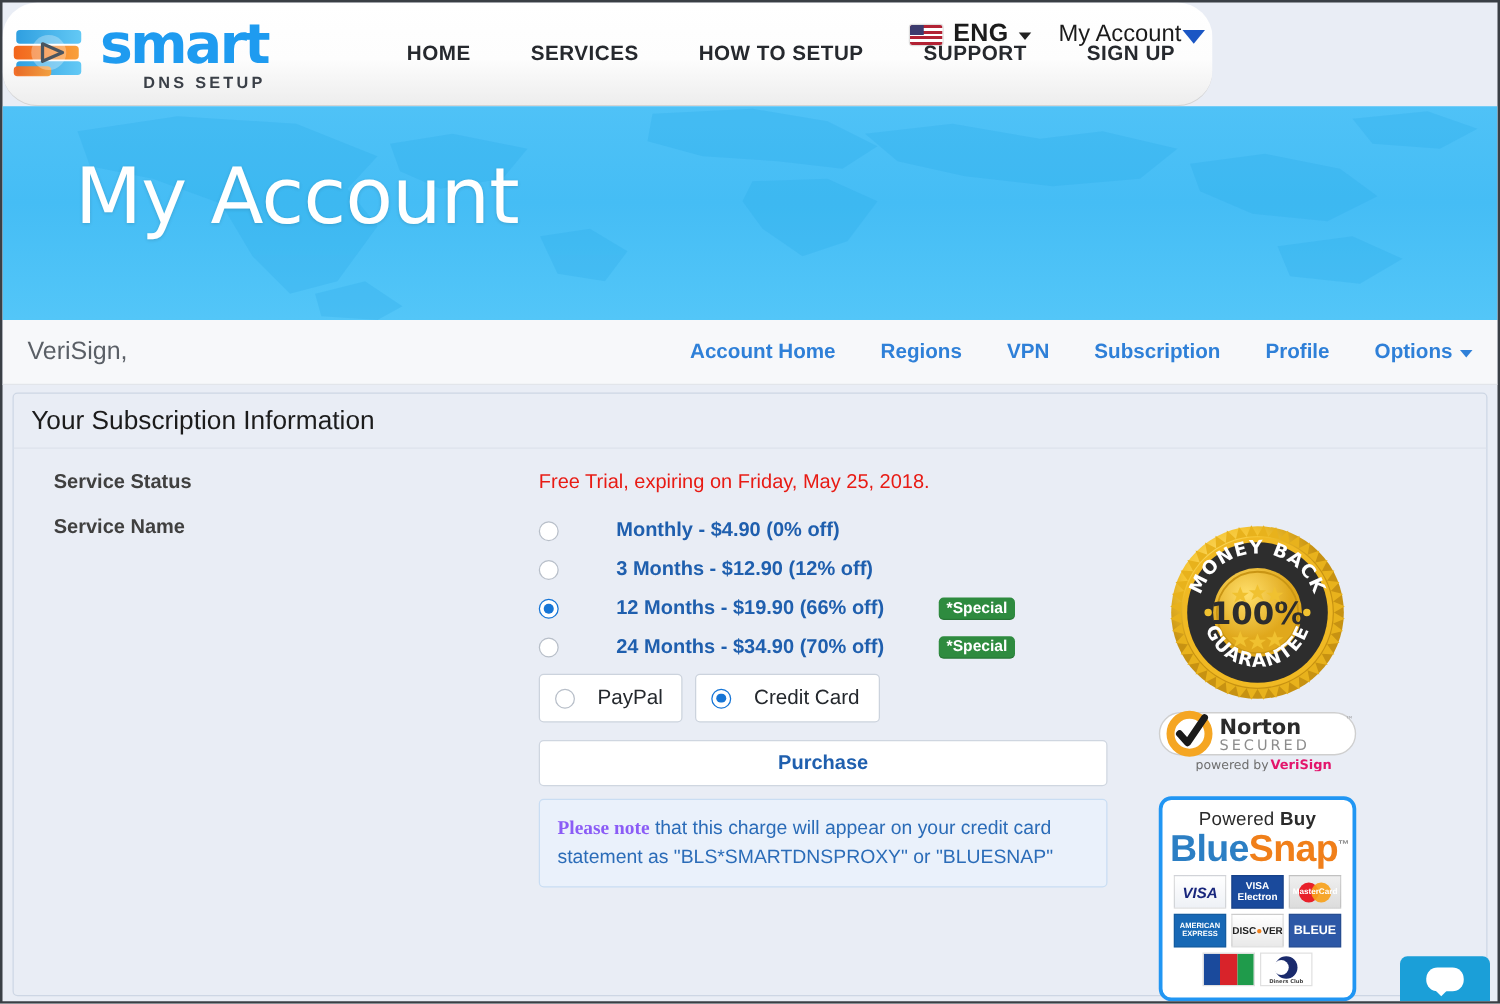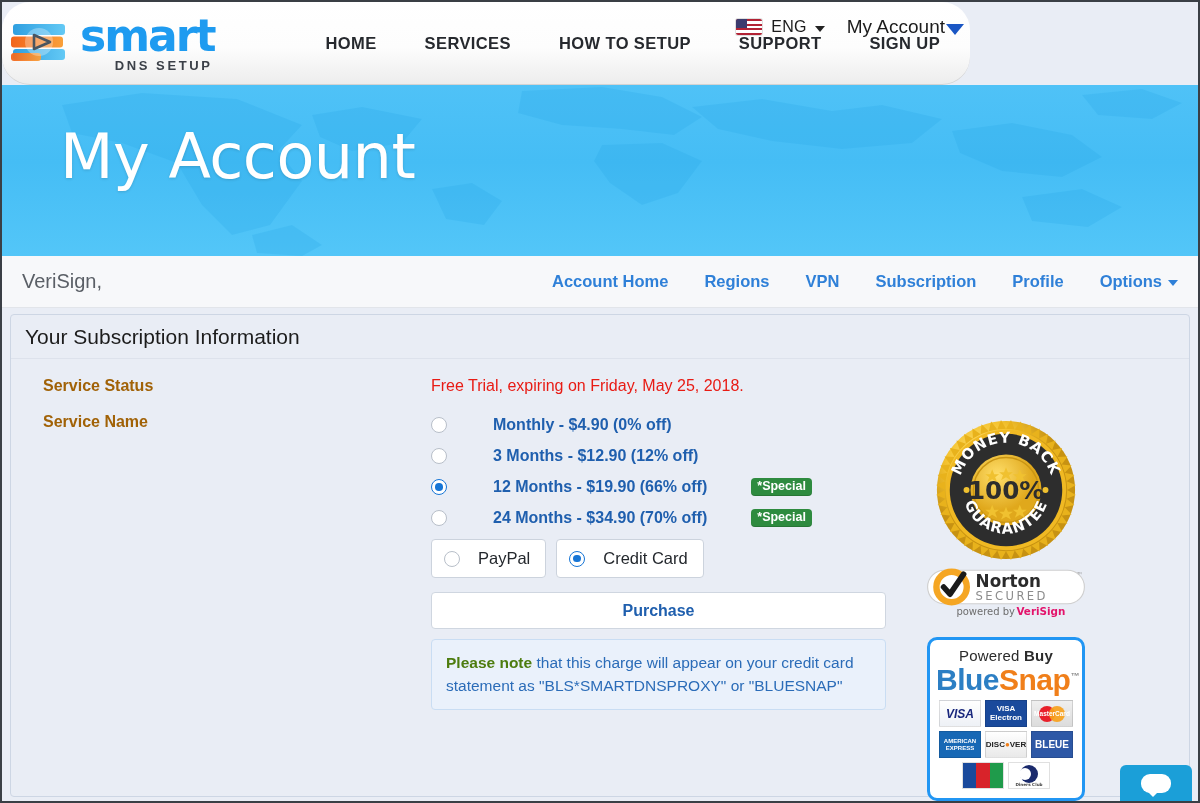--- a/index.html
+++ b/index.html
@@ -43,21 +43,21 @@
   }
 
   .topright{ position:absolute; right:6px; top:14px; display:flex; align-items:center; gap:0; }
   .flag{
     width:26px; height:16px; border-radius:2px; overflow:hidden; position:relative;
     box-shadow:0 0 0 1px rgba(0,0,0,.12);
   }
   .flag .stripes{position:absolute;inset:0;
     background:repeating-linear-gradient(to bottom,#b22234 0 2.3px,#ffffff 2.3px 4.6px);}
   .flag .canton{position:absolute;left:0;top:0;width:11px;height:8.6px;background:#3c3b6e;}
-  .lang{ color:#1b1b1b; font-size:16px; font-weight:normal; margin-left:9px; letter-spacing:.3px;}
+  .lang{ color:#1b1b1b; font-size:20px; font-weight:bold; margin-left:9px; letter-spacing:.3px;}
   .caret-sm{
     width:0;height:0;border-left:5px solid transparent;border-right:5px solid transparent;
     border-top:6px solid #222; margin-left:8px; margin-top:3px;
   }
   .myacct{ color:#1b1b1b; font-size:19px; margin-left:22px; letter-spacing:0;}
   .caret-blue{
     width:0;height:0;border-left:9px solid transparent;border-right:9px solid transparent;
     border-top:11px solid #1a56c4; margin-left:1px; margin-top:4px;
   }
 
@@ -99,21 +99,21 @@
     background:#e9edf5; border:1px solid #cdd6e4; border-radius:4px;
   }
   .panel-head{
     height:44px; border-bottom:1px solid #dde2ec; display:flex; align-items:center;
     padding-left:14px;
   }
   .panel-head h2{ font-size:21px; font-weight:400; color:#1c1c1c; }
 
   .row{ display:flex; margin-top:18px; }
   .label{
-    width:420px; padding-left:32px; font-size:16px; font-weight:bold; color:#a16207;
+    width:420px; padding-left:32px; font-size:16px; font-weight:bold; color:#404040;
   }
   .status-val{ font-size:16px; color:#e81b14; }
 
   .plans{ margin-top:2px; }
   .plan{
     display:flex; align-items:center; margin-bottom:11px; height:20px;gap:36px;
   }
   .radio{
     width:16px; height:16px; border-radius:50%; border:1px solid #b8bfc9;
     background:#fff; flex:none; margin-right:10px; position:relative;
@@ -140,21 +140,21 @@
   .purchase{
     margin-top:14px; width:455px; height:37px; background:#ffffff;
     border:1px solid #cfd6e0; border-radius:4px;
     display:flex; align-items:center; justify-content:center;
     font-size:16px; font-weight:bold; color:#1f5fae; cursor:pointer;
   }
   .note{
     margin-top:10px; width:455px; background:#eaf1fb; border:1px solid #c9ddf3;
     border-radius:4px; padding:11px 14px; color:#2b6cb8; font-size:15.5px; line-height:1.5;
   }
-  .note b{ color:#4d7c0f; }
+  .note b{ color:#8b5cf6;font-family:Liberation Serif, serif; }
 
   
   .badges{ position:absolute; left:905px; top:100px; width:180px; }
   .mbg{ width:152px; height:150px; margin:0 auto; display:block; }
   .norton{ width:160px; margin:2px auto 0; display:block; }
   .bluesnap{
     width:158px; margin:20px auto 0; background:#fff; border:3px solid #2196f3;
     border-radius:10px; padding:7px 6px 9px; text-align:center;
   }
   .bs-top{ font-size:15px; color:#2b2b2b; font-weight:400; letter-spacing:.2px;}

